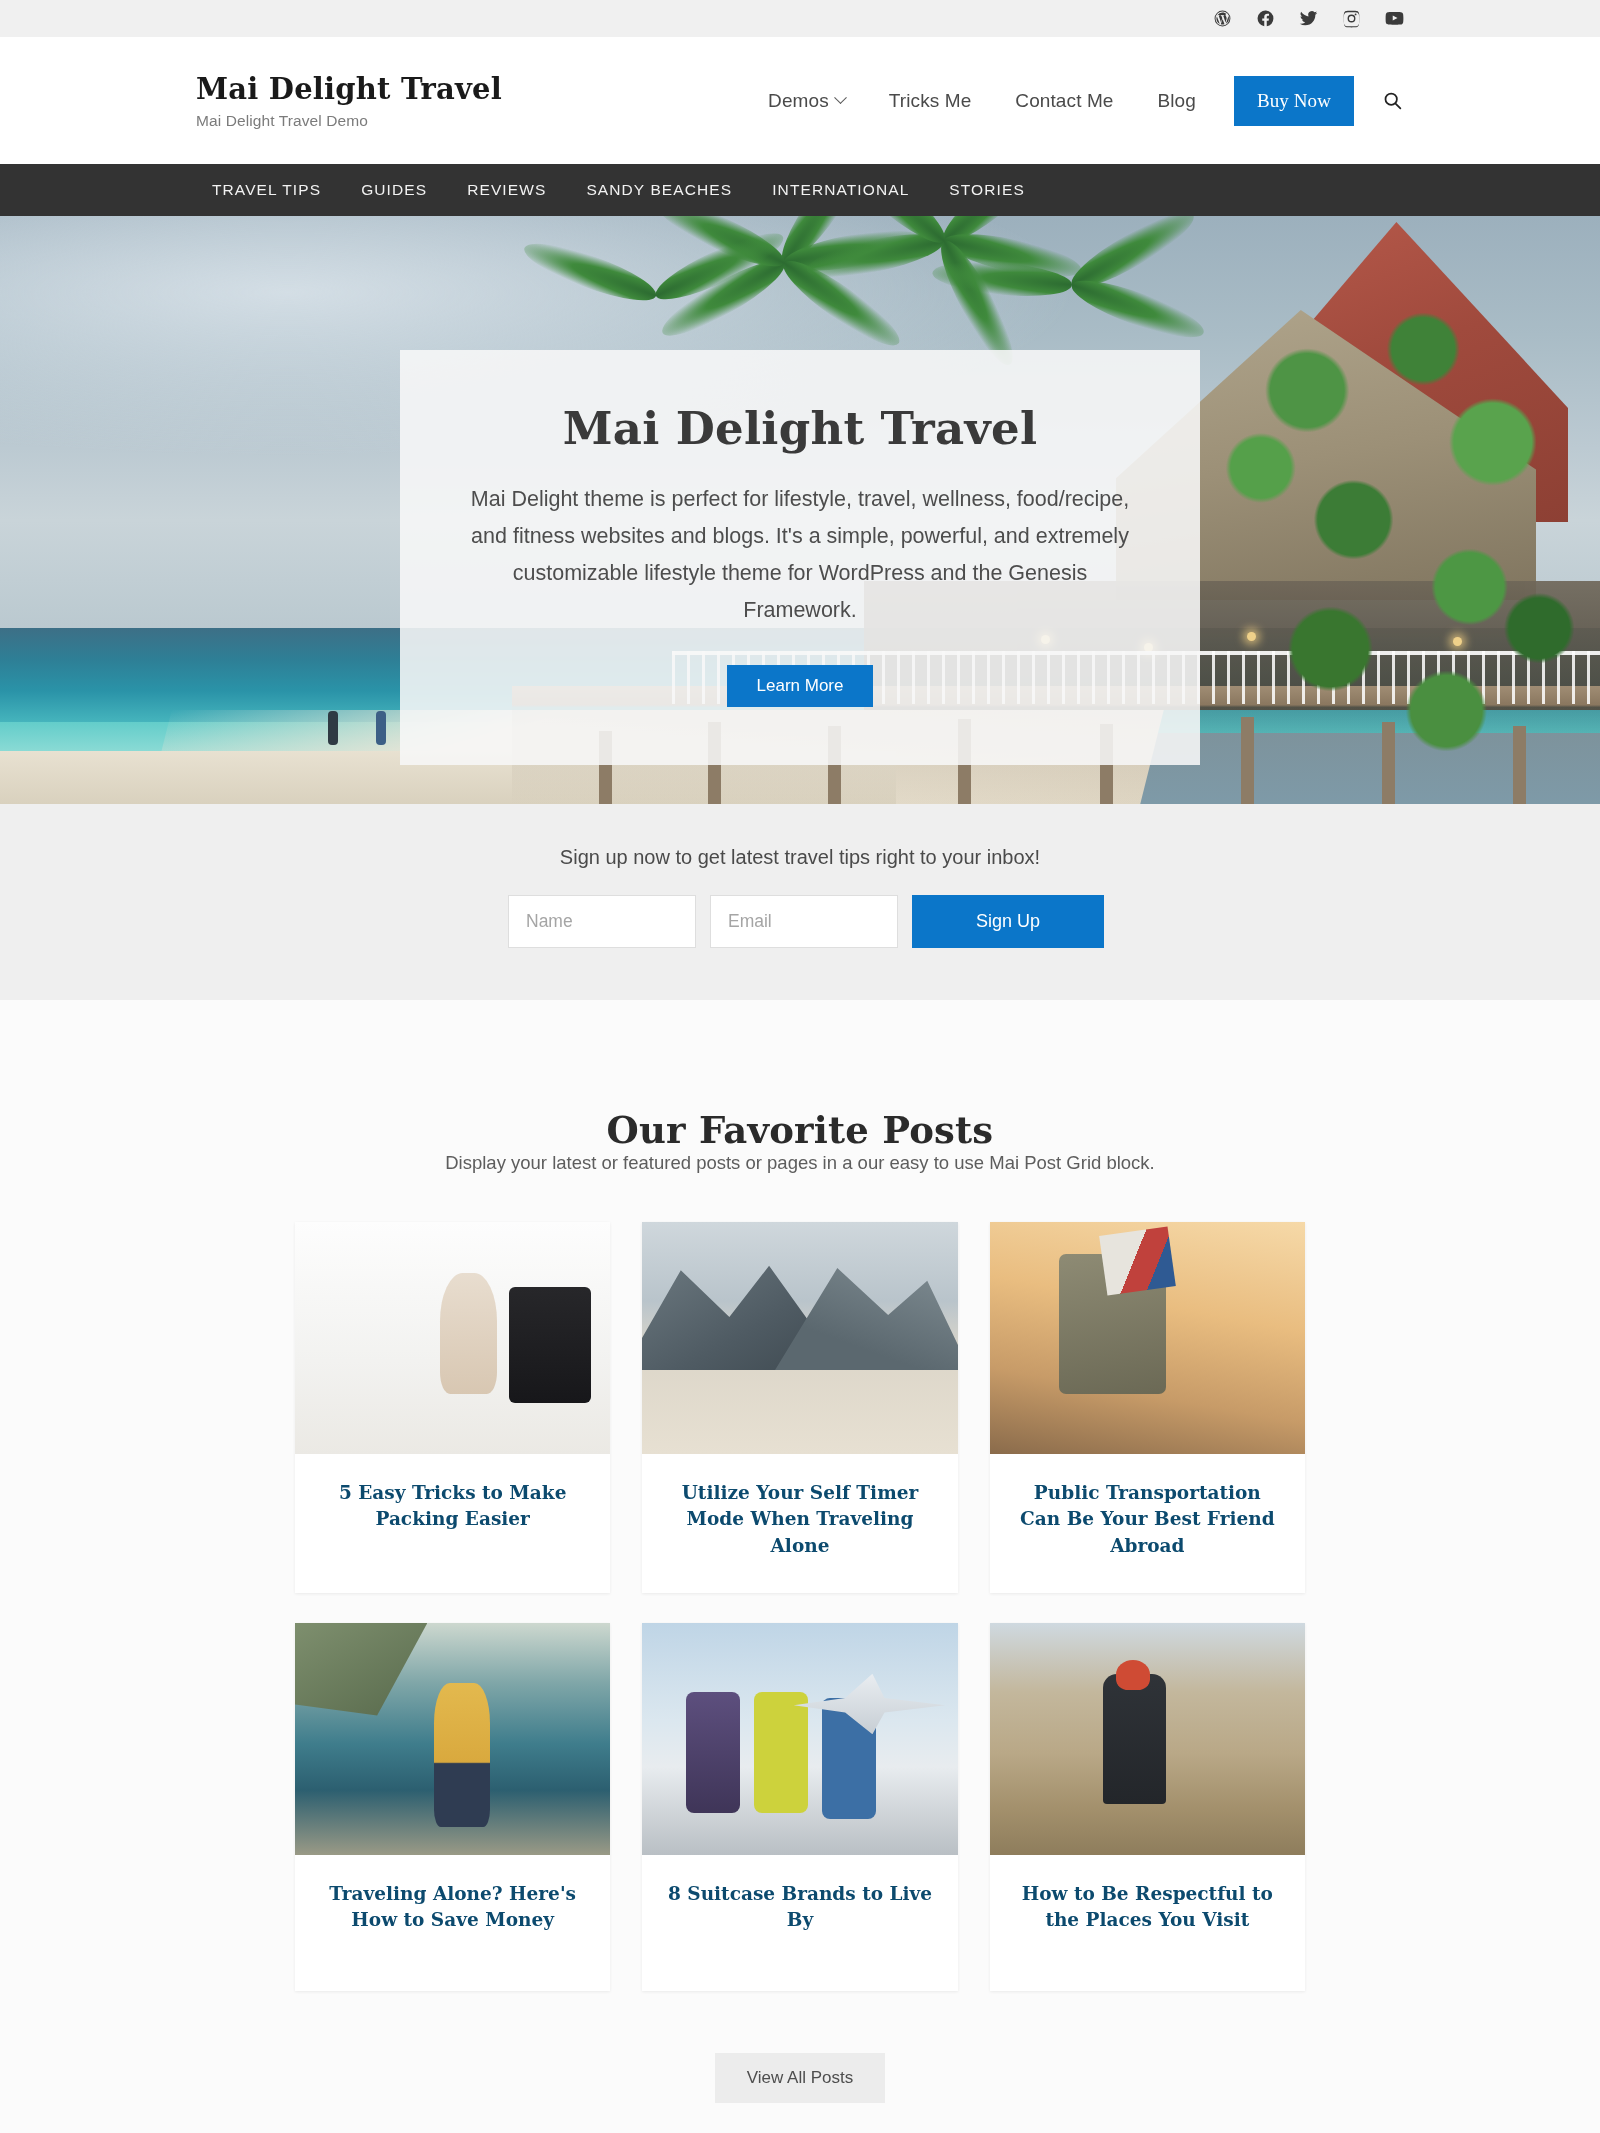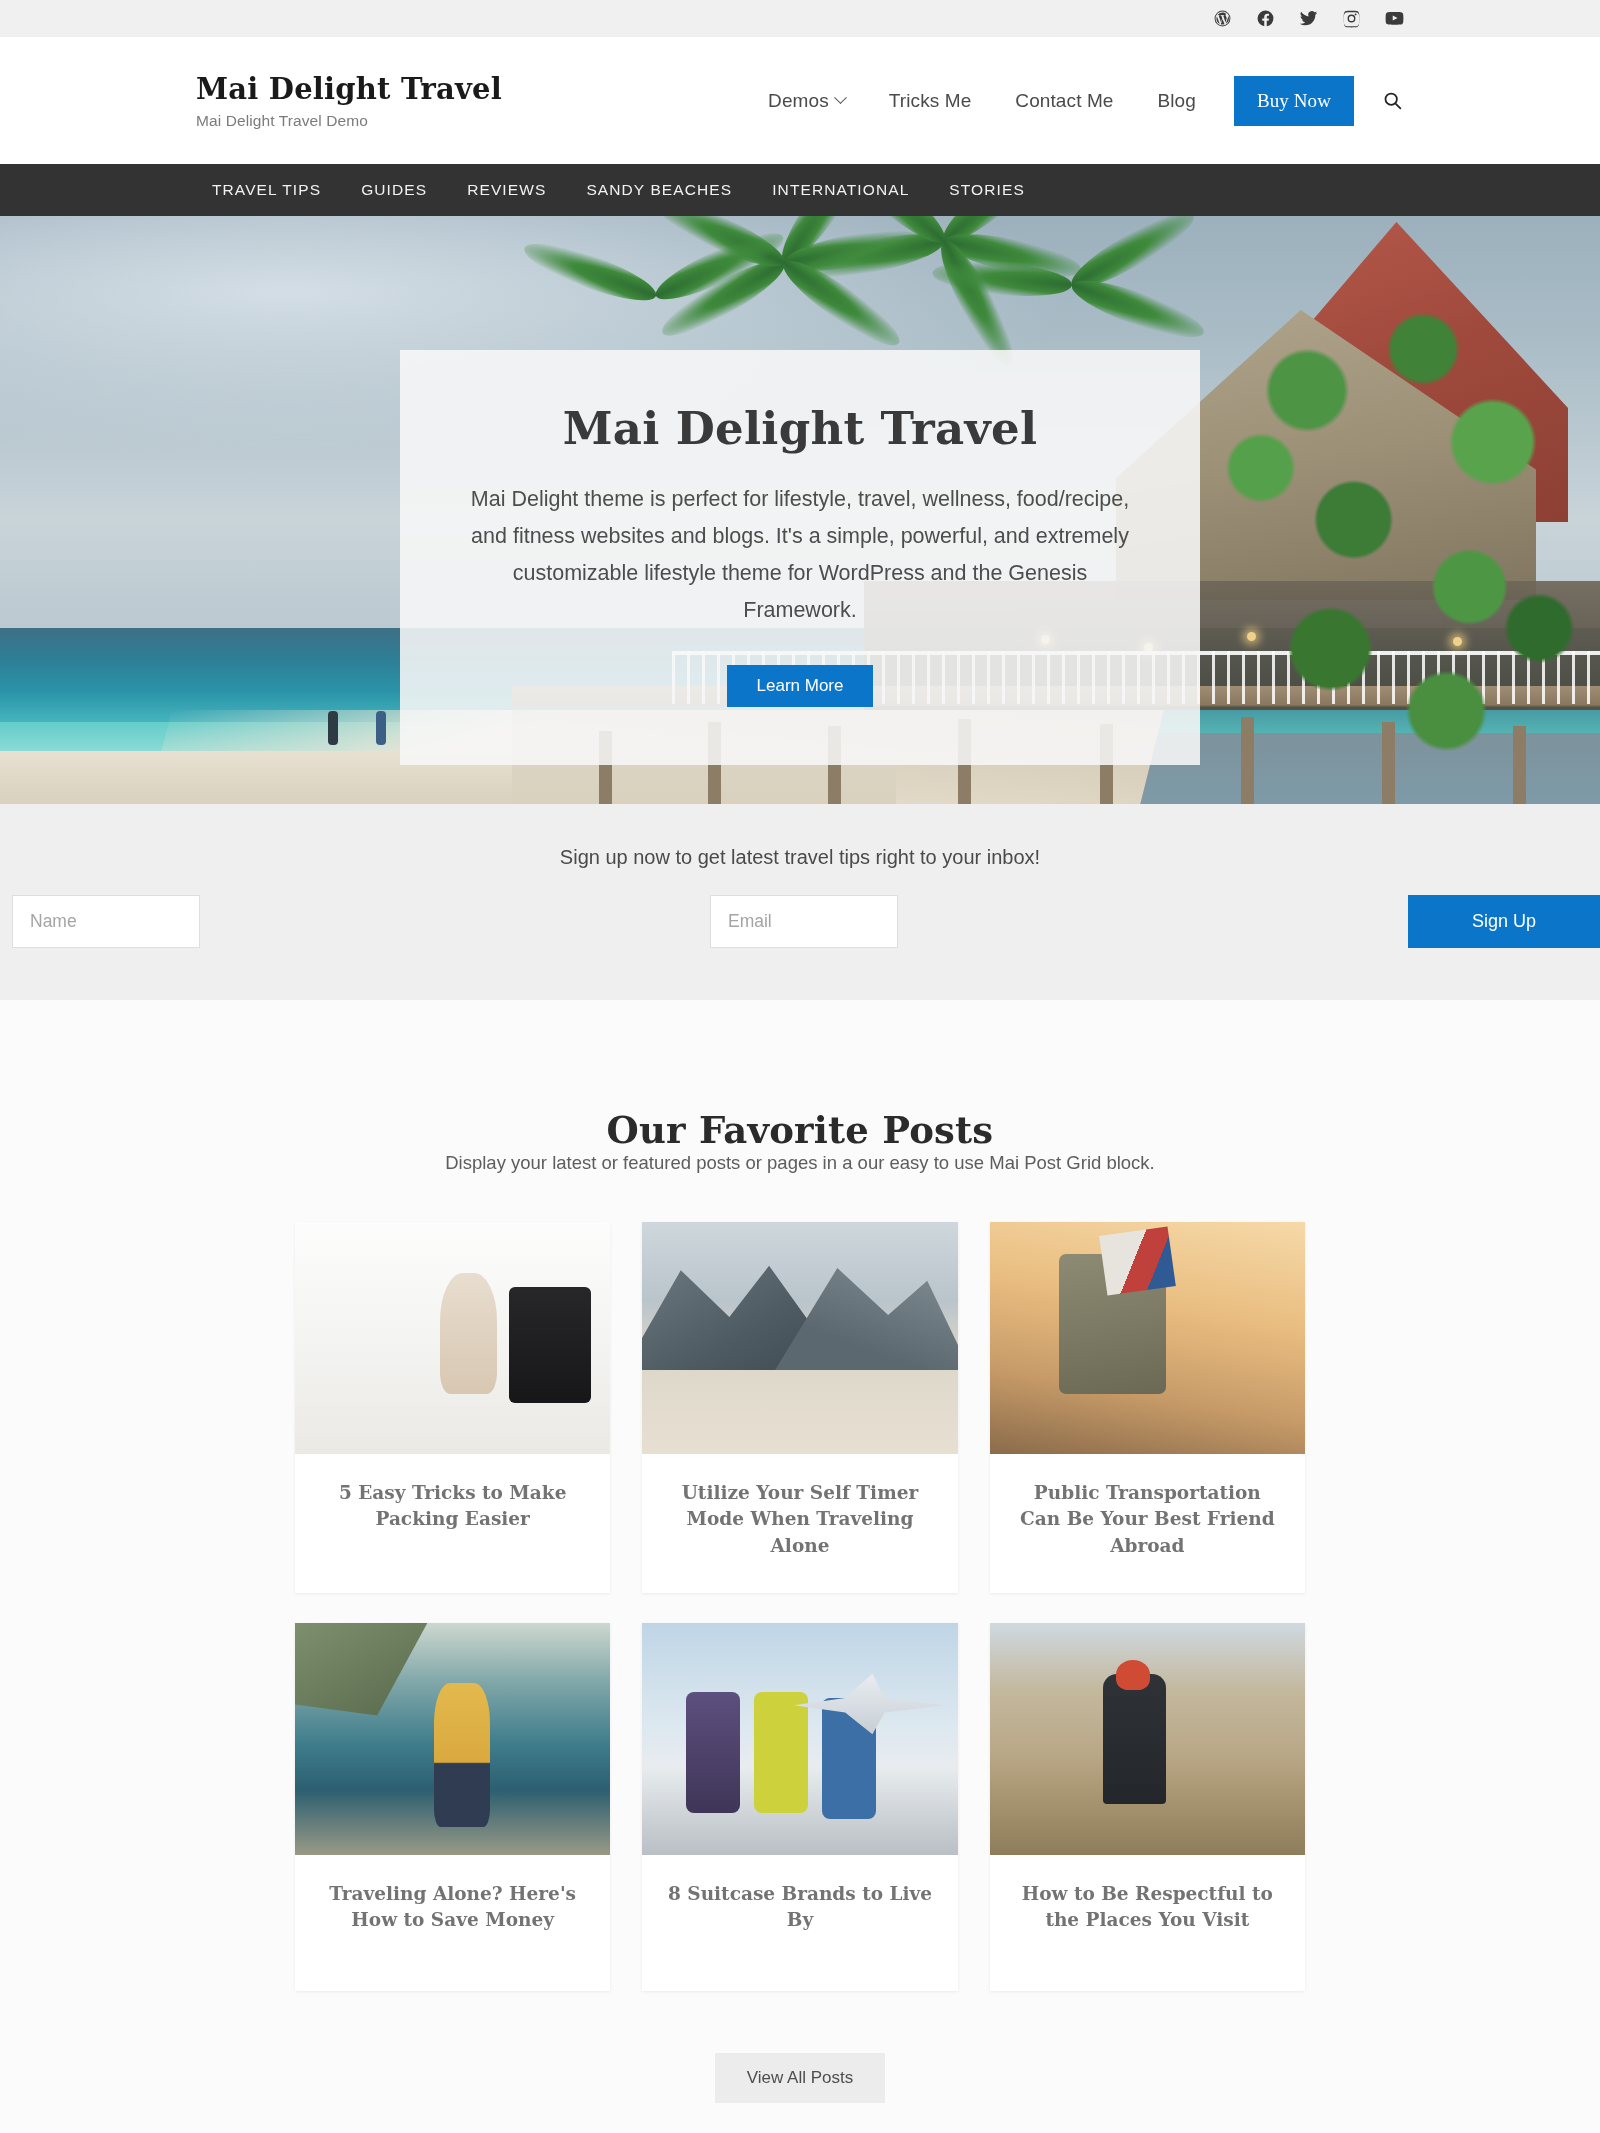--- a/index.html
+++ b/index.html
@@ -244,21 +244,21 @@
     padding: 42px 0 52px;
     text-align: center;
   }
   .signup-heading {
     font-size: 20px;
     color: #4a4a4a;
     margin-bottom: 26px;
   }
   .signup-form {
     display: flex;
-    justify-content: space-between;
+    justify-content: center;
     gap: 14px;
     margin-left: 12px;
   }
   .signup-form input {
     width: 188px;
     height: 53px;
     border: 1px solid #dedede;
     background: #fff;
     font-size: 17.5px;
     color: #555;
@@ -303,21 +303,21 @@
     box-shadow: 0 1px 3px rgba(0,0,0,.07);
     cursor: pointer;
     display: flex;
     flex-direction: column;
   }
   .card-img { width: 100%; height: 232px; position: relative; overflow: hidden; }
   .card-title {
     font-family: "DejaVu Serif", "Liberation Serif", serif;
     font-size: 18.5px;
     font-weight: 700;
-    color: #737373;
+    color: #0c4a6e;
     line-height: 1.42;
     padding: 26px 22px 34px;
   }
   .card:nth-child(5) .card-title { padding-bottom: 58px; }
 
   
   .img-packing {
     background:
       linear-gradient(180deg,#fdfdfd 0%,#f2f2f0 60%,#ebe9e4 100%);
   }

